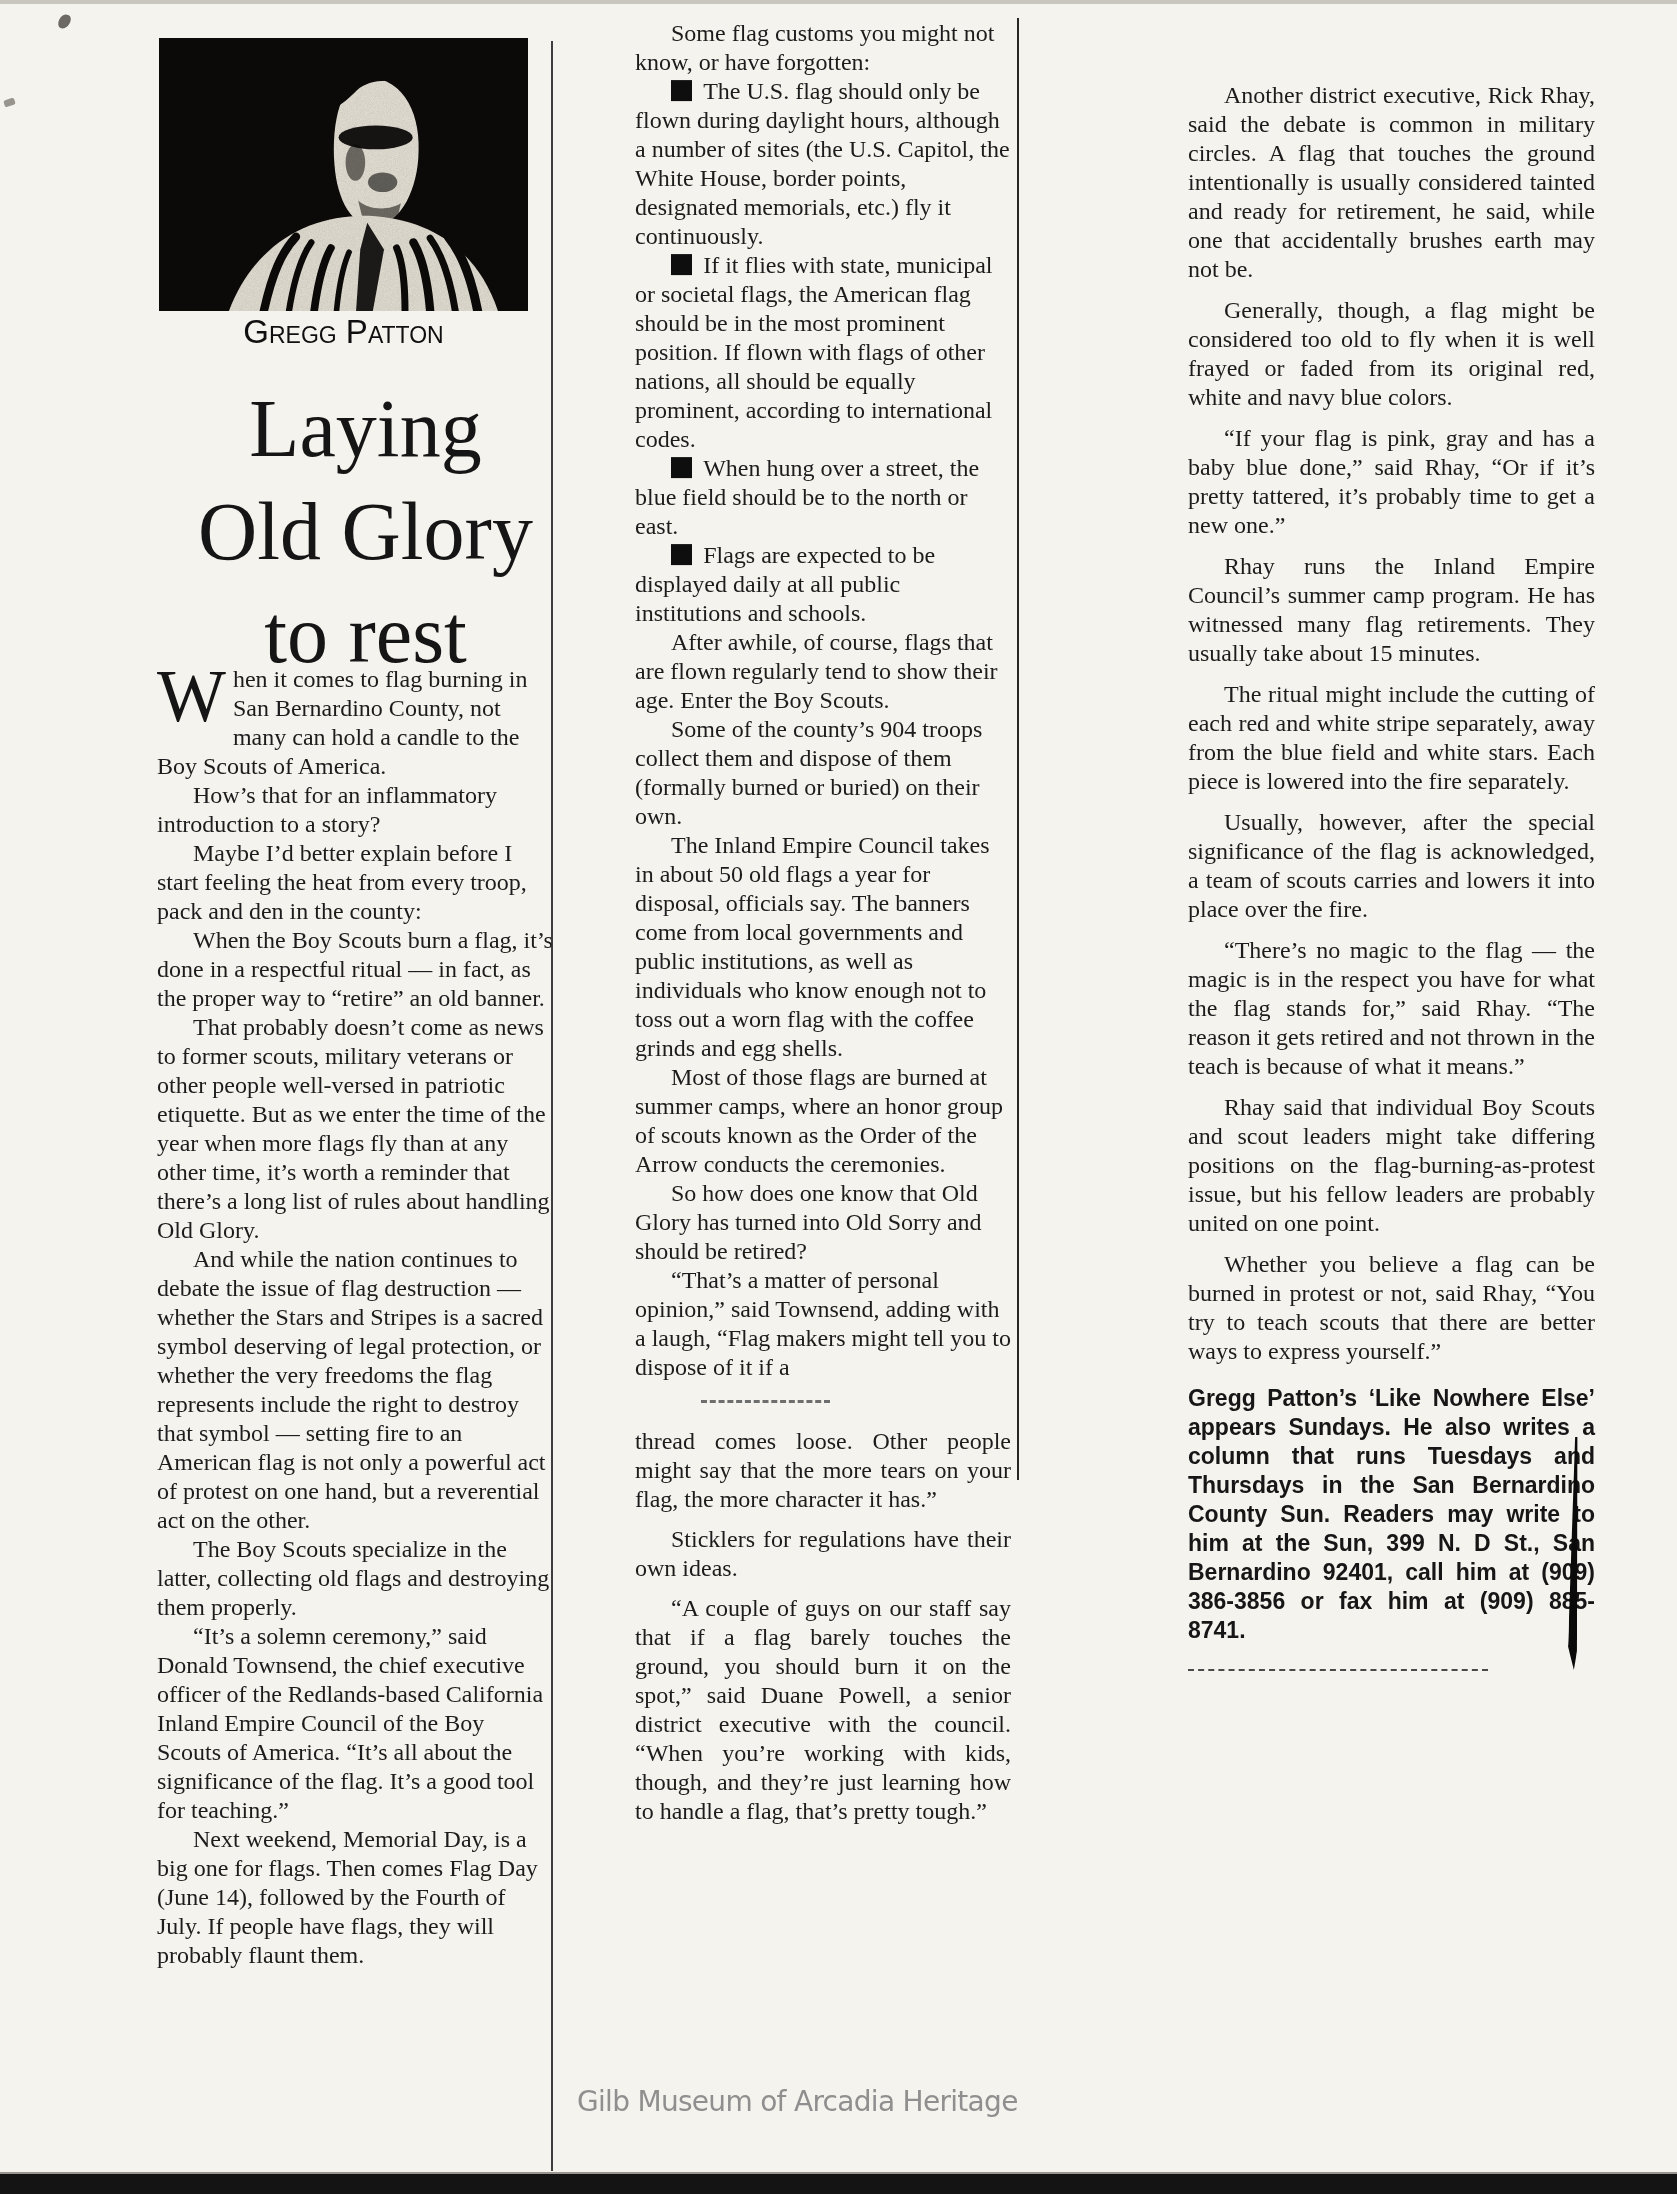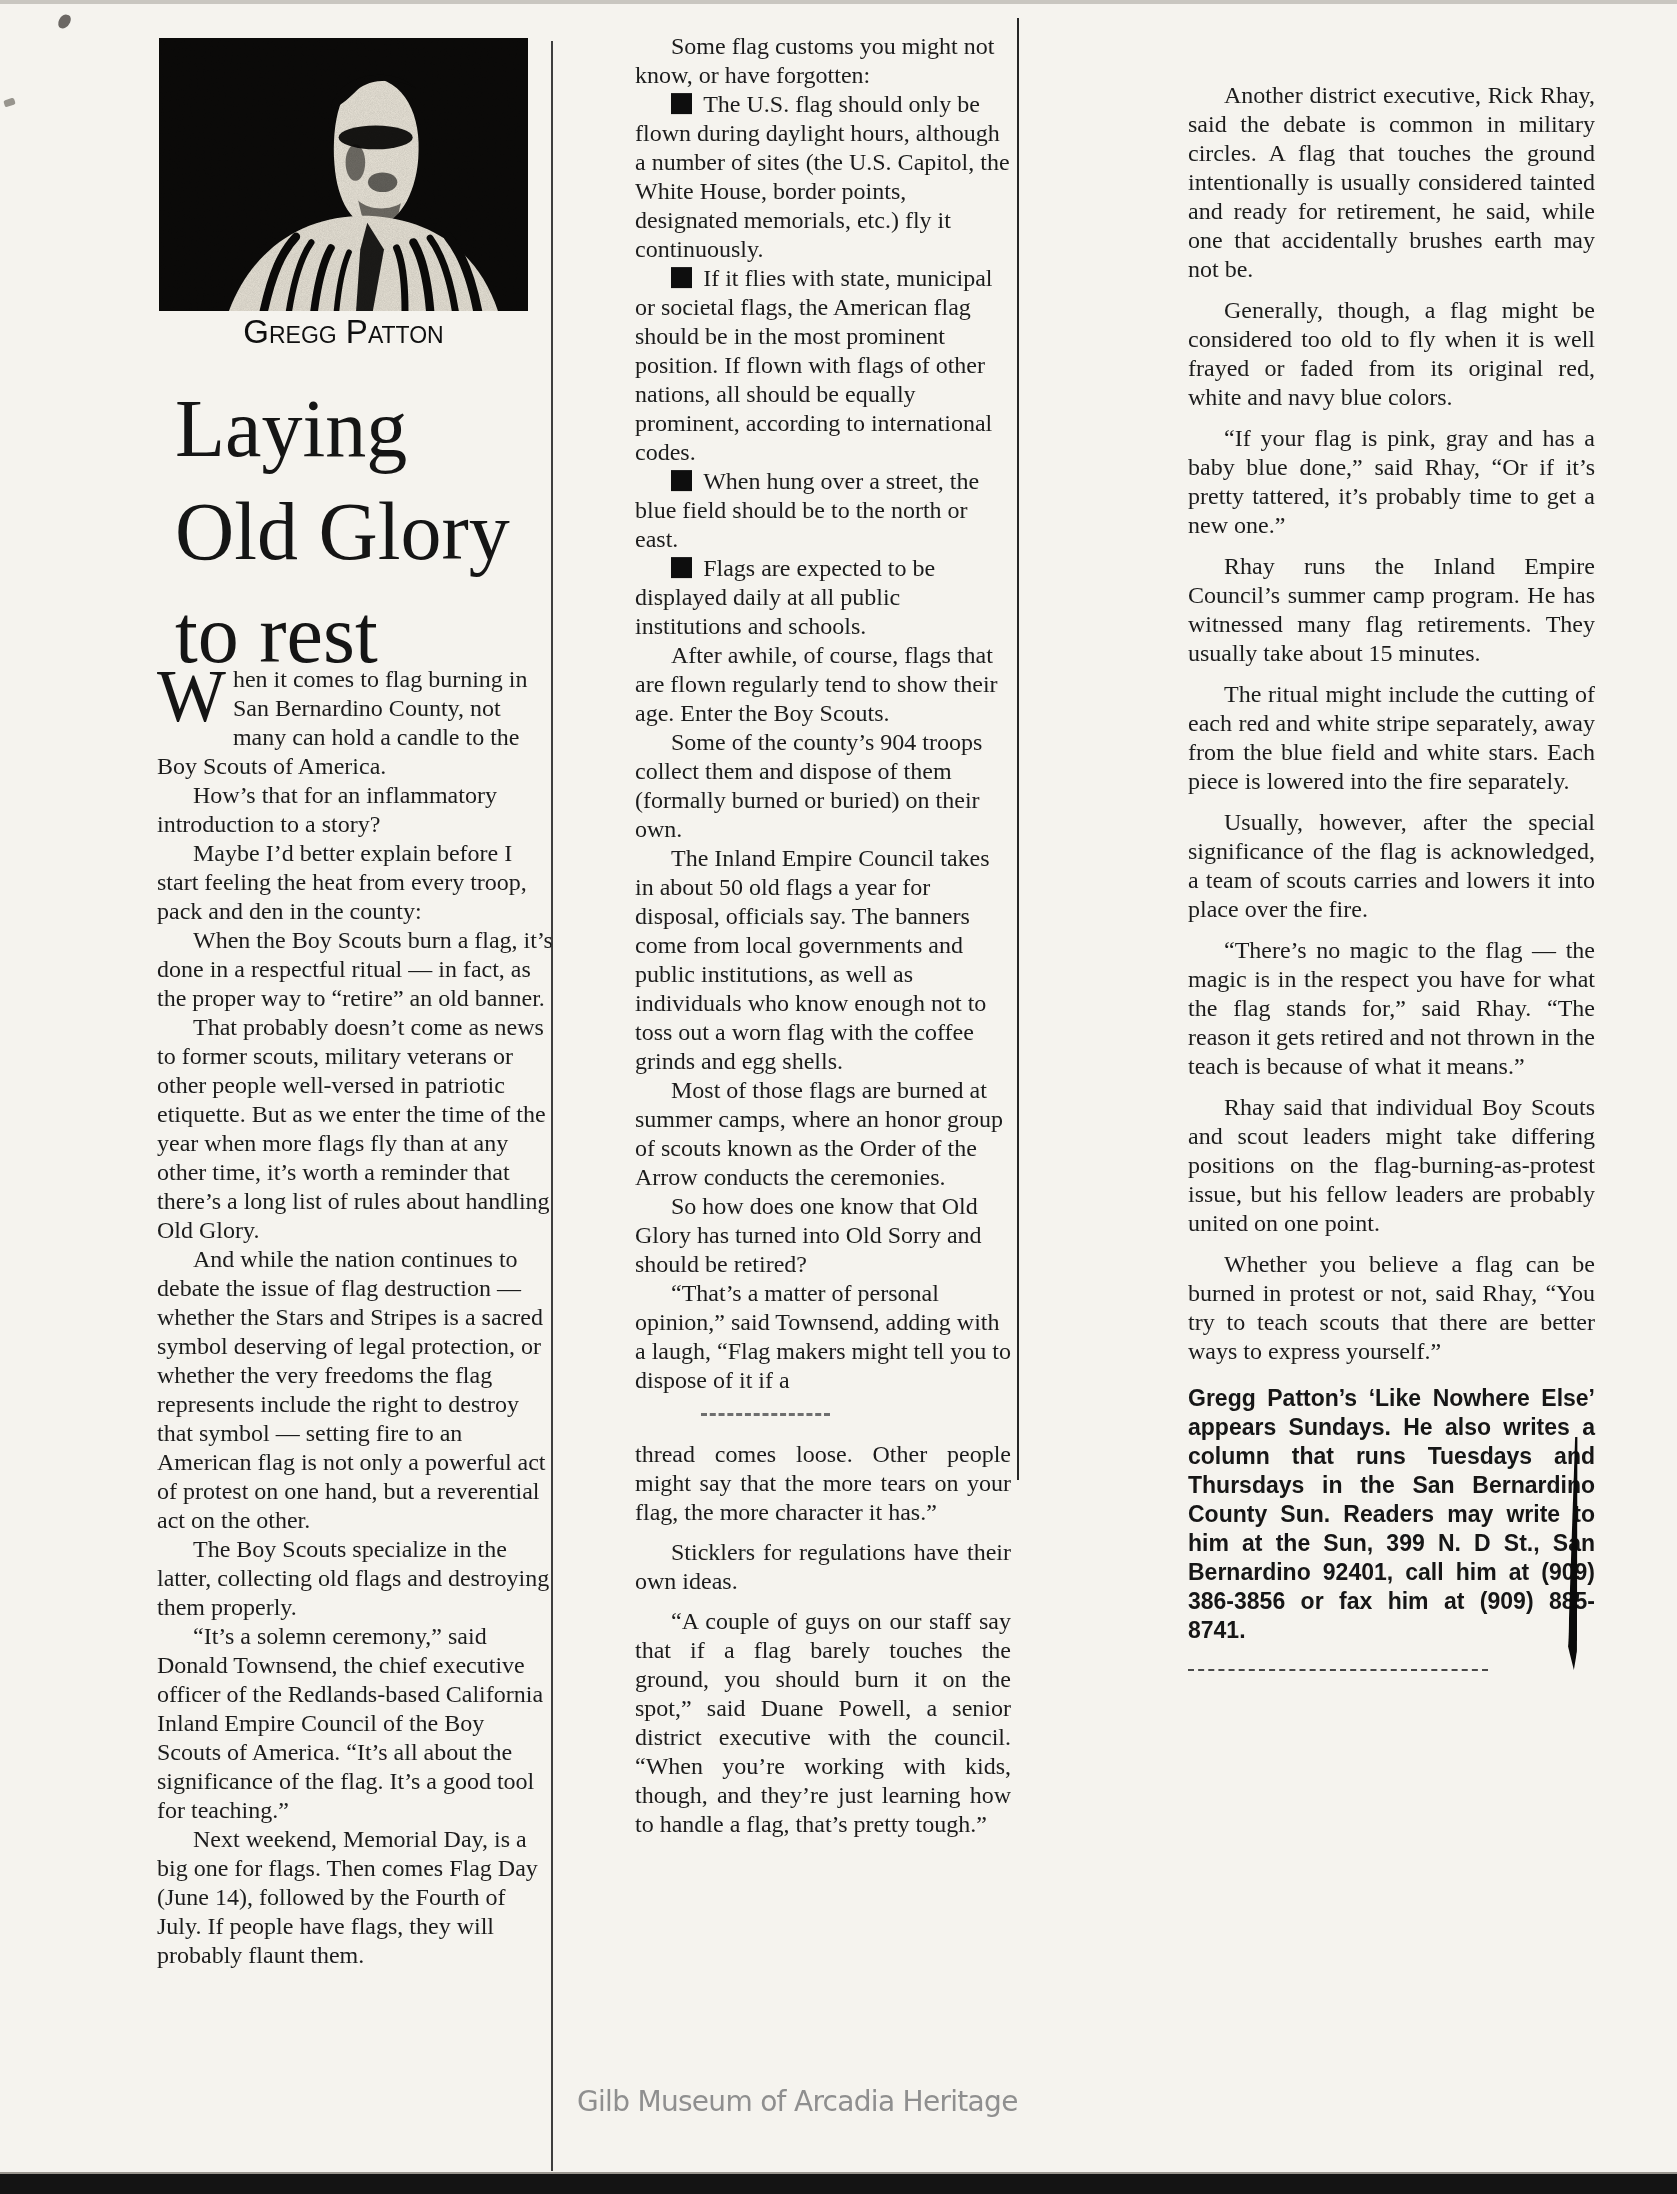--- a/index.html
+++ b/index.html
@@ -26,30 +26,30 @@
   
   .photo{position:absolute;left:159px;top:38px;width:369px;height:273px;background:#0c0b0a;}
   .photo svg{display:block;width:100%;height:100%;}
   .byline{position:absolute;left:159px;top:313px;width:369px;text-align:center;
           font-family:"Liberation Sans",sans-serif;font-weight:400;font-variant:small-caps;
           font-size:33px;color:#0f0f0f;letter-spacing:0;}
 
   
   .headline{position:absolute;left:175px;top:377px;width:381px;
             font-size:82px;line-height:103px;color:#151515;}
-  .headline div{white-space:nowrap;}
+  .headline div{white-space:nowrap;text-align:center;}
 
   
   .col{position:absolute;font-size:24px;line-height:29px;color:#1c1c1c;}
   .col p{margin:0;text-indent:36px;}
   .col-left{left:157px;top:665px;width:397px;text-align:left;}
   .col-left p.opening{text-indent:0;}
   .dropcap{float:left;font-size:73px;line-height:56px;padding:4.2px 7px 0 0;color:#151515;}
 
-  .col-mid{left:635px;top:32px;width:376px;}
+  .col-mid{left:635px;top:19px;width:376px;}
   .col-mid .sec1{text-align:left;}
   .col-mid .sec2{text-align:justify;}
   .col-mid .sec2 p{margin-bottom:11.2px;}
   .col-mid .sec2 p.no-indent{text-indent:0;}
   .sq{display:inline-block;width:21px;height:21px;background:#0e0e0e;margin-right:11.2px;
       transform:translateY(2.1px);}
   .break-gap{height:45px;position:relative;}
   .break-dashes{position:absolute;left:66px;top:18px;width:129px;border-top:3.5px dashed #6e6e6e;}
 
   .col-right{left:1188px;top:81px;width:411px;text-align:justify;}

